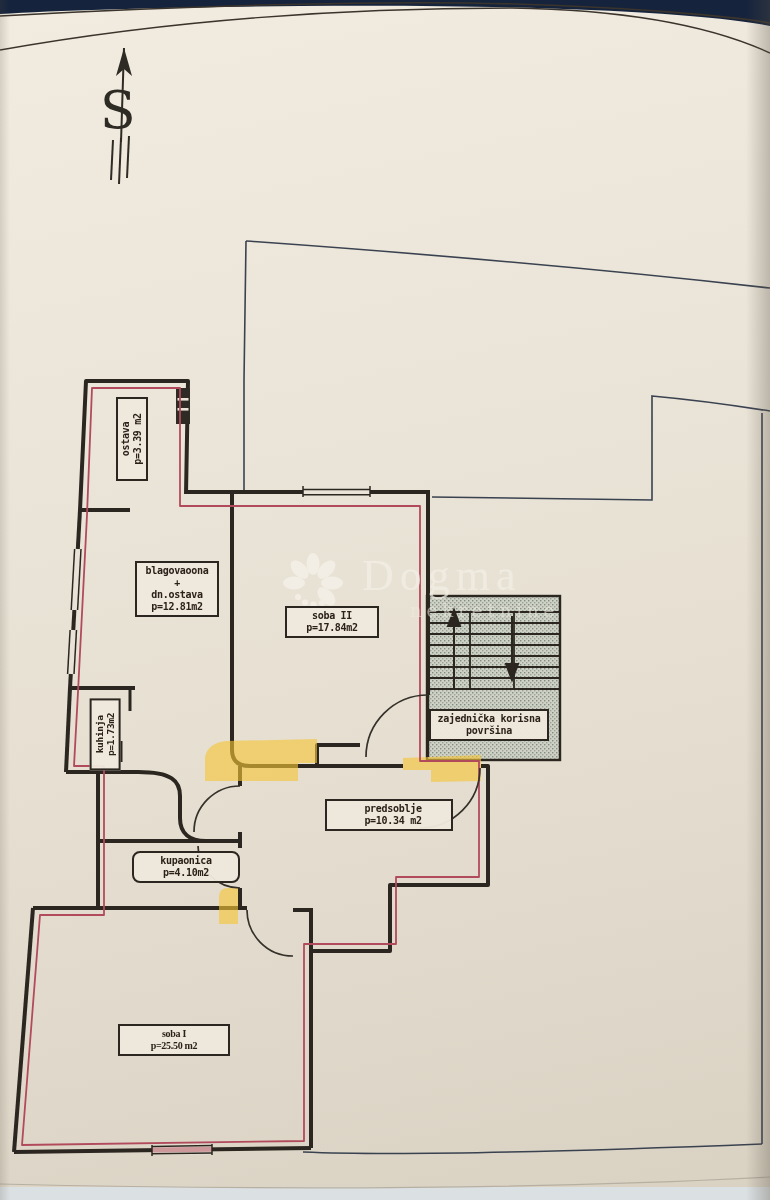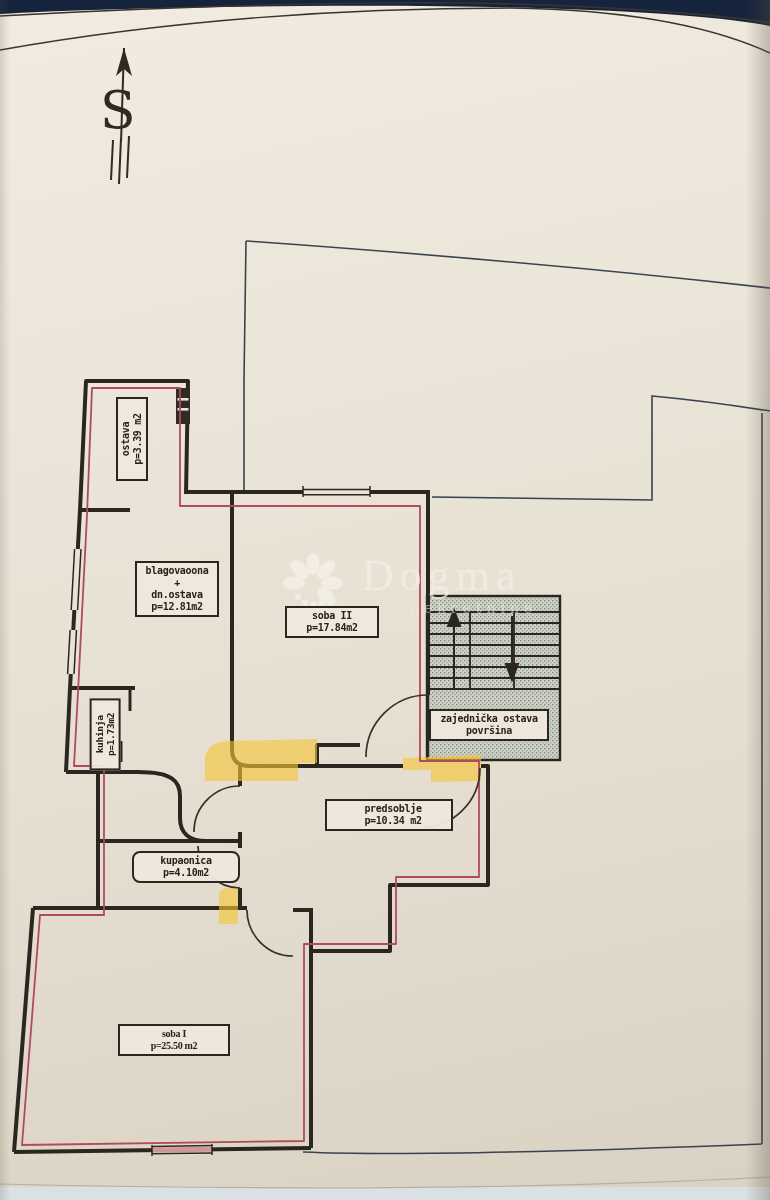--- a/index.html
+++ b/index.html
@@ -24,21 +24,21 @@
   .vert{transform:rotate(-90deg);transform-origin:center;}
 
   #watermark{position:absolute;left:280px;top:548px;width:290px;height:80px;pointer-events:none;}
   #wm-flower{position:absolute;left:0;top:2px;}
   #wm-name{
     position:absolute;left:70px;top:2px;
     font-family:Liberation Serif, serif;font-size:44px;color:#f4f0e6;opacity:0.72;letter-spacing:6px;margin-left:12px;
   }
   #wm-sub{
     position:absolute;left:130px;top:52px;
-    font-family:"DejaVu Serif",serif;font-size:14px;color:#f0ebe0;opacity:0.55;letter-spacing:5px;
+    font-family:"DejaVu Serif",serif;font-size:18px;color:#f0ebe0;opacity:0.55;letter-spacing:5px;
   }
 </style>
 </head>
 <body>
 
 <div id="stage">
 
   <div id="bottom-strip"></div>
 
   <svg id="plan-svg" width="770" height="1200" viewBox="0 0 770 1200">
@@ -228,21 +228,21 @@
     <span>kuhinja</span>
     <span>p=1.73m2</span>
   </div>
 
   <div class="rbox" style="left:285px;top:606px;width:86px;">
     <span>soba II</span>
     <span>p=17.84m2</span>
   </div>
 
   <div class="rbox" style="left:429px;top:709px;width:112px;">
-    <span>zajednička ostava</span>
+    <span>zajednička korisna</span>
     <span>površina</span>
   </div>
 
   <div class="rbox" style="left:325px;top:799px;width:112px;padding-left:10px;">
     <span>predsoblje</span>
     <span>p=10.34 m2</span>
   </div>
 
   <div class="rbox" style="left:132px;top:851px;width:100px;border-radius:8px;">
     <span>kupaonica</span>

